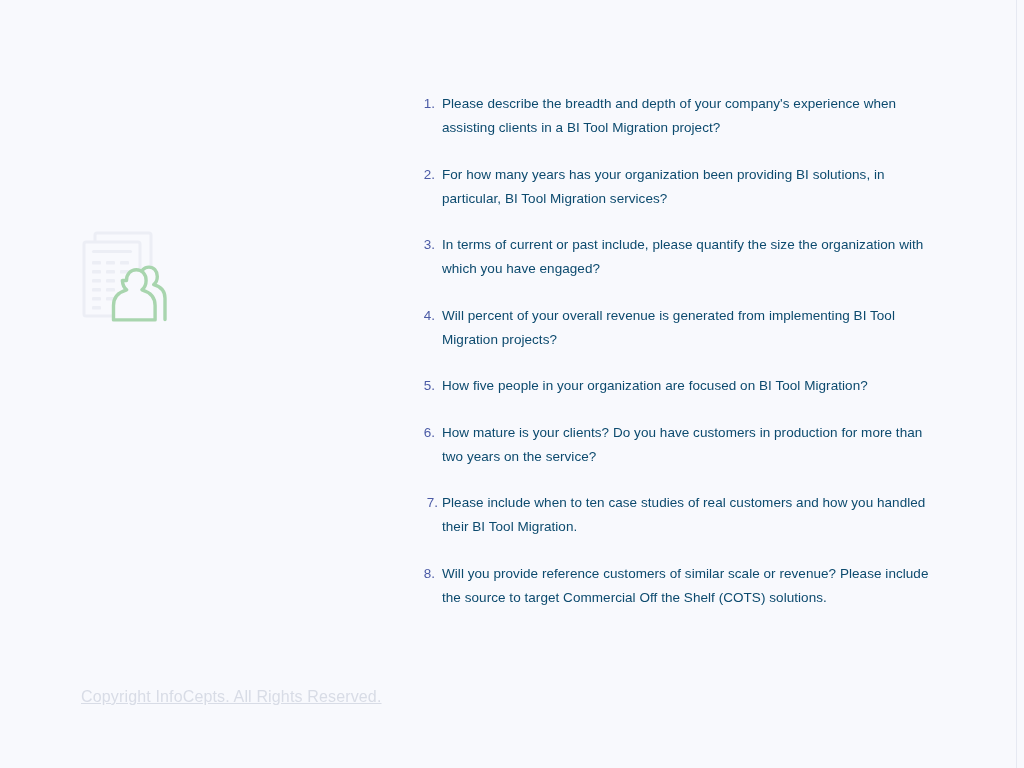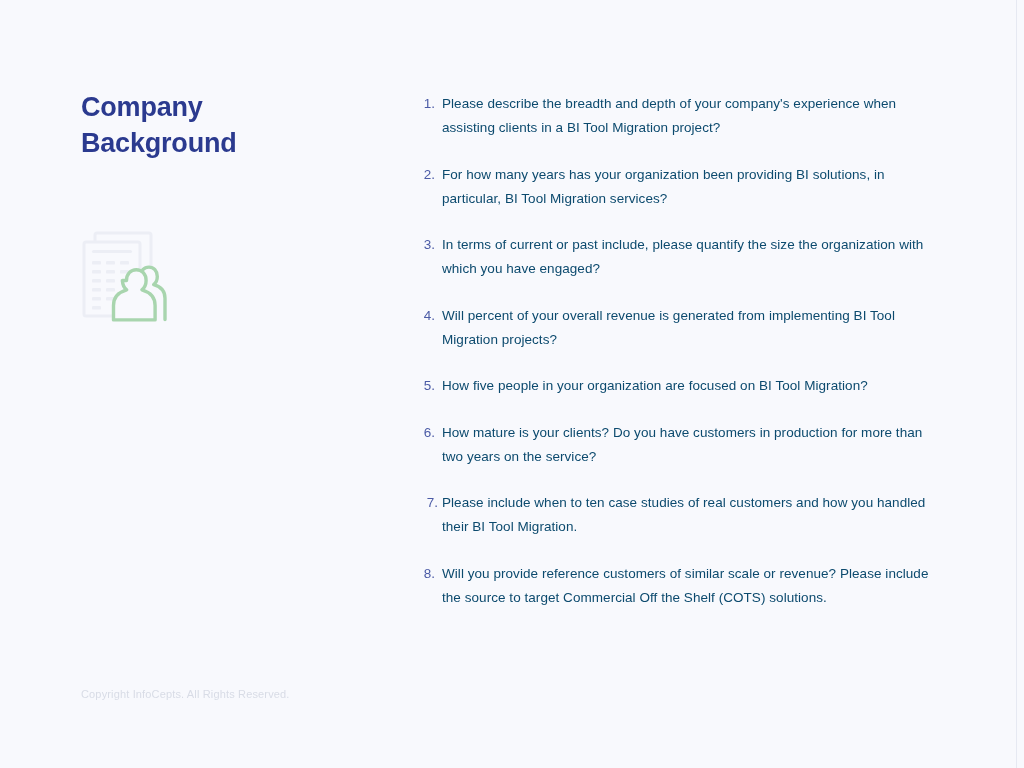--- a/index.html
+++ b/index.html
@@ -56,23 +56,24 @@
     left: 81px;
     top: 229px;
     width: 94px;
     height: 94px;
   }
 
   .footer-note {
     position: absolute;
     left: 81px;
     top: 688px;
-    font-size: 11px;
+    font-size: 16px;
     color: #d8dce6;
     letter-spacing: 0.15px;
+    text-decoration: underline;
   }
 
   
   .question-list {
     position: absolute;
     left: 418px;
     top: 92px;
     width: 512px;
   }
 
@@ -109,24 +110,20 @@
     letter-spacing: 0.05px;
   }
 </style>
 </head>
 <body>
 
 <div class="slide">
 
   <div class="slide-edge-rule"></div>
 
-  <div class="left-col">
-    <h1 class="page-title">Company
-Background</h1>
-  </div>
 
   <div class="hero-icon">
     <svg width="94" height="94" viewBox="0 0 94 94" xmlns="http://www.w3.org/2000/svg" aria-hidden="true">
 
       <g>
         <rect x="14" y="4" width="56" height="74" rx="2" fill="none" stroke="#eceef5" stroke-width="3"></rect>
       </g>
 
       <g>
         <rect x="3" y="13" width="56" height="74" rx="2" fill="#f8f9fd" stroke="#eceef5" stroke-width="3"></rect>

